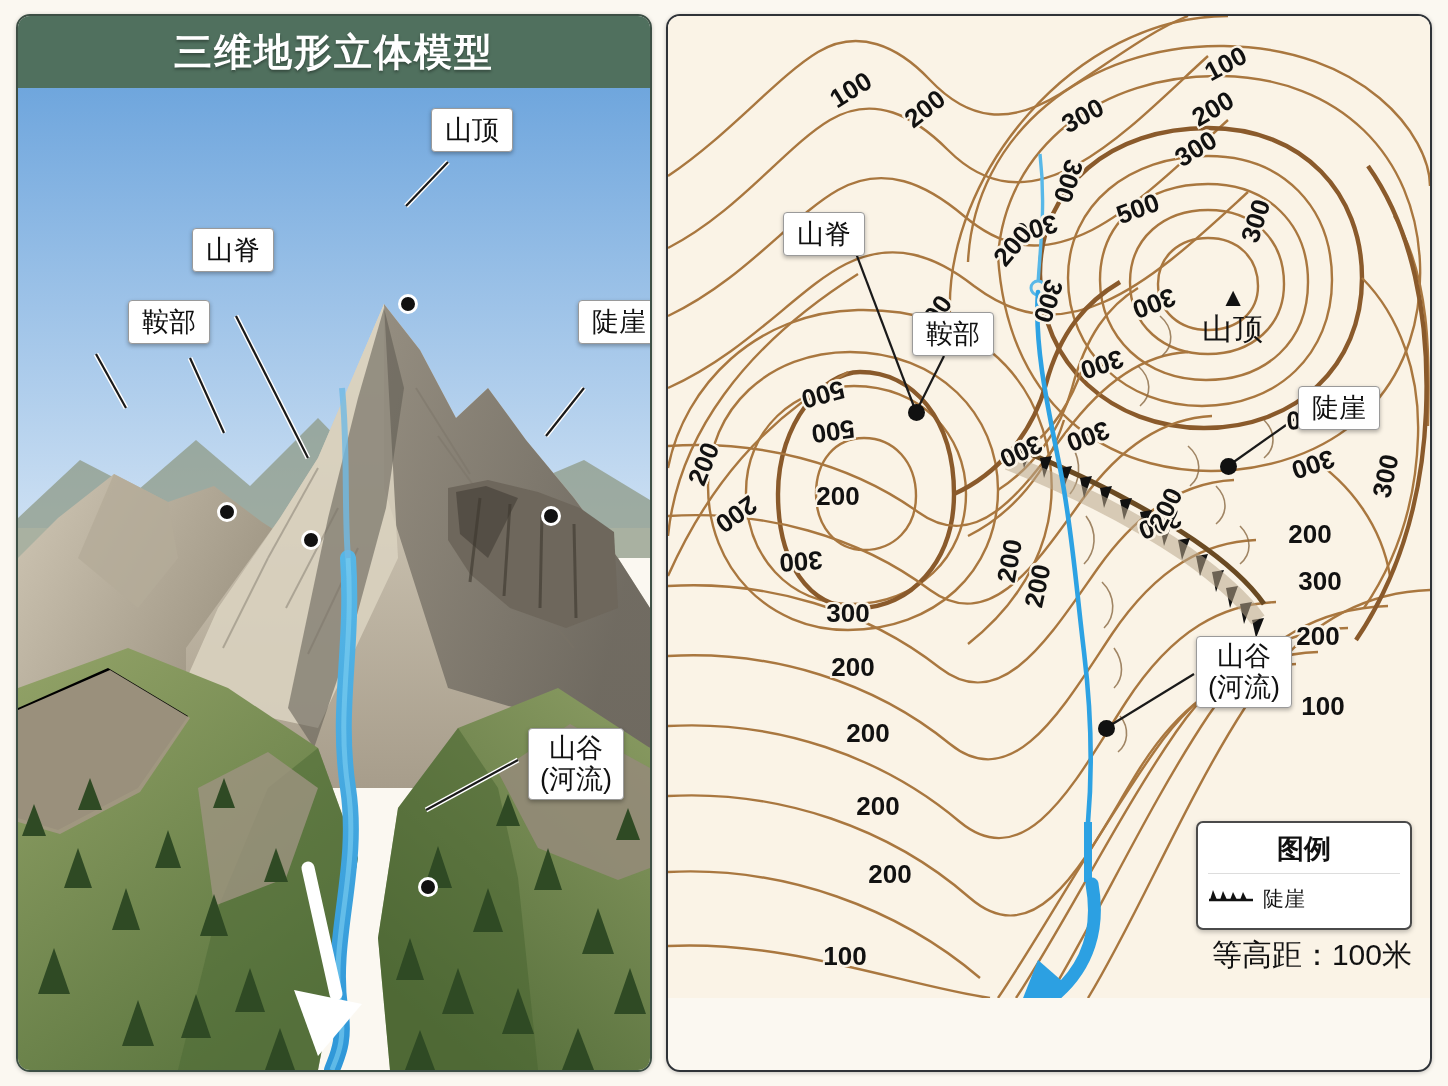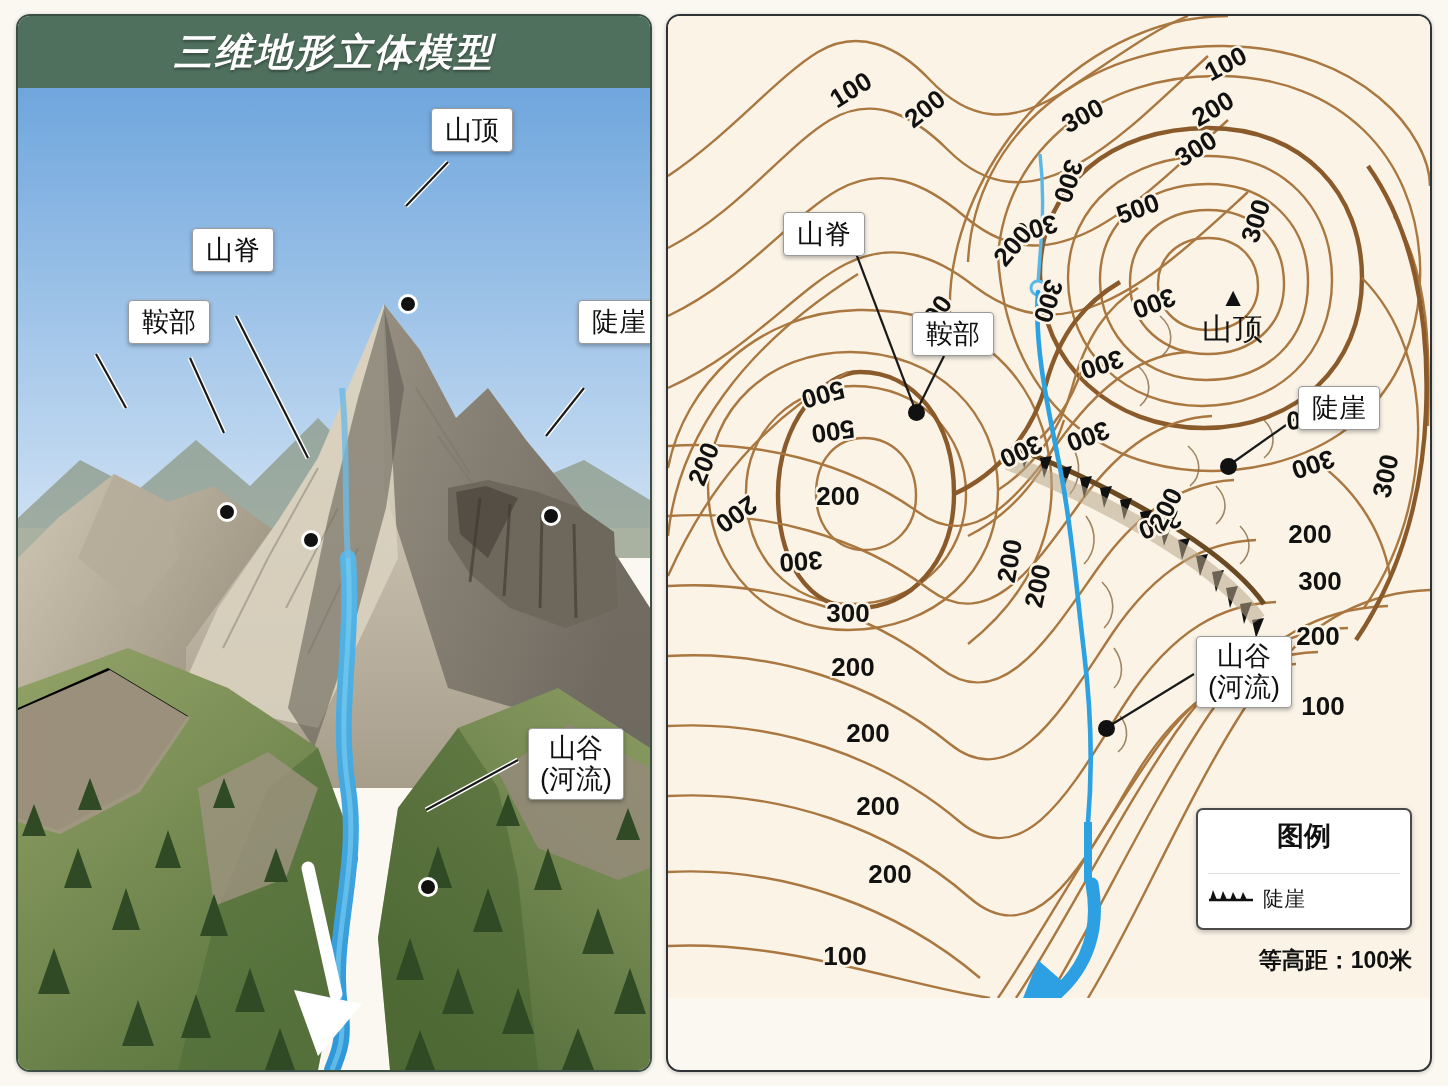--- a/index.html
+++ b/index.html
@@ -10,21 +10,21 @@
     overflow:hidden;
   }
   .stage{ position:relative; width:1448px; height:1086px; display:flex; gap:14px; padding:14px 16px; }
 
   
   .panel{ position:relative; border-radius:14px; overflow:hidden;
           box-shadow:0 1px 4px rgba(0,0,0,.22); }
   .panel-3d{ width:636px; height:1058px; border:2px solid #3d4f45; }
   .panel-map{ width:766px; height:1058px; border:2px solid #2f3338; }
 
-  .panel-head{ height:72px; display:flex; align-items:center; justify-content:center;font-style:italic; }
+  .panel-head{ height:72px; display:flex; align-items:center; justify-content:center; }
   .panel-head span{ color:#ffffff; font-size:38px; font-weight:bold; letter-spacing:2px;
                     text-shadow:0 2px 3px rgba(0,0,0,.35); }
   .head-green{ background:#50705e; }
   .head-blue{ background:#3472b0; }
 
   .panel-body{ position:relative; width:100%; height:calc(100% - 72px); overflow:hidden; }
 
   
   .scene{ position:absolute; inset:0; background:
       linear-gradient(#7fb0e2 0%, #a9cbec 28%, #c8ddf2 42%, #c8ddf2 44%, transparent 44%); }
@@ -45,28 +45,28 @@
   .mapbody svg.contours{ position:absolute; inset:0; width:100%; height:100%; }
 
   .peak{ position:absolute; text-align:center; color:#111; z-index:6; }
   .peak .tri{ font-size:26px; line-height:.9; }
   .peak .nm{ font-size:30px; font-weight:500; letter-spacing:1px; }
 
   
   .legend{ position:absolute; right:18px; bottom:68px; width:216px;
            background:#fff; border:2px solid #4a4a4a; border-radius:7px; padding:8px 10px 10px;
            z-index:8; box-shadow:0 2px 5px rgba(0,0,0,.25); }
-  .legend h4{ text-align:center; font-size:27px; font-weight:bold; color:#111; padding-bottom:19px;
+  .legend h4{ text-align:center; font-size:27px; font-weight:bold; color:#111; padding-bottom:6px;
               border-bottom:1px solid #ddd; margin-bottom:6px; }
   .lgrow{ display:flex; align-items:center; gap:9px; height:38px; font-size:21px; color:#111; }
   .swatch{ width:46px; flex:0 0 46px; display:flex; align-items:center; justify-content:center; }
   .lineA{ width:46px; height:3px; background:#8a5a2b; }
   .lineB{ width:46px; height:5px; background:#9c6520; }
-  .interval{ position:absolute; right:18px; bottom:22px; font-size:23px; color:#111; z-index:8;
-             white-space:nowrap;font-weight:bold; }
+  .interval{ position:absolute; right:18px; bottom:22px; font-size:30px; color:#111; z-index:8;
+             white-space:nowrap; }
 </style>
 </head>
 <body>
 
 <div class="stage">
 
   <div class="panel panel-3d">
     <div class="panel-head head-green">
       <span>三维地形立体模型</span>
     </div>

